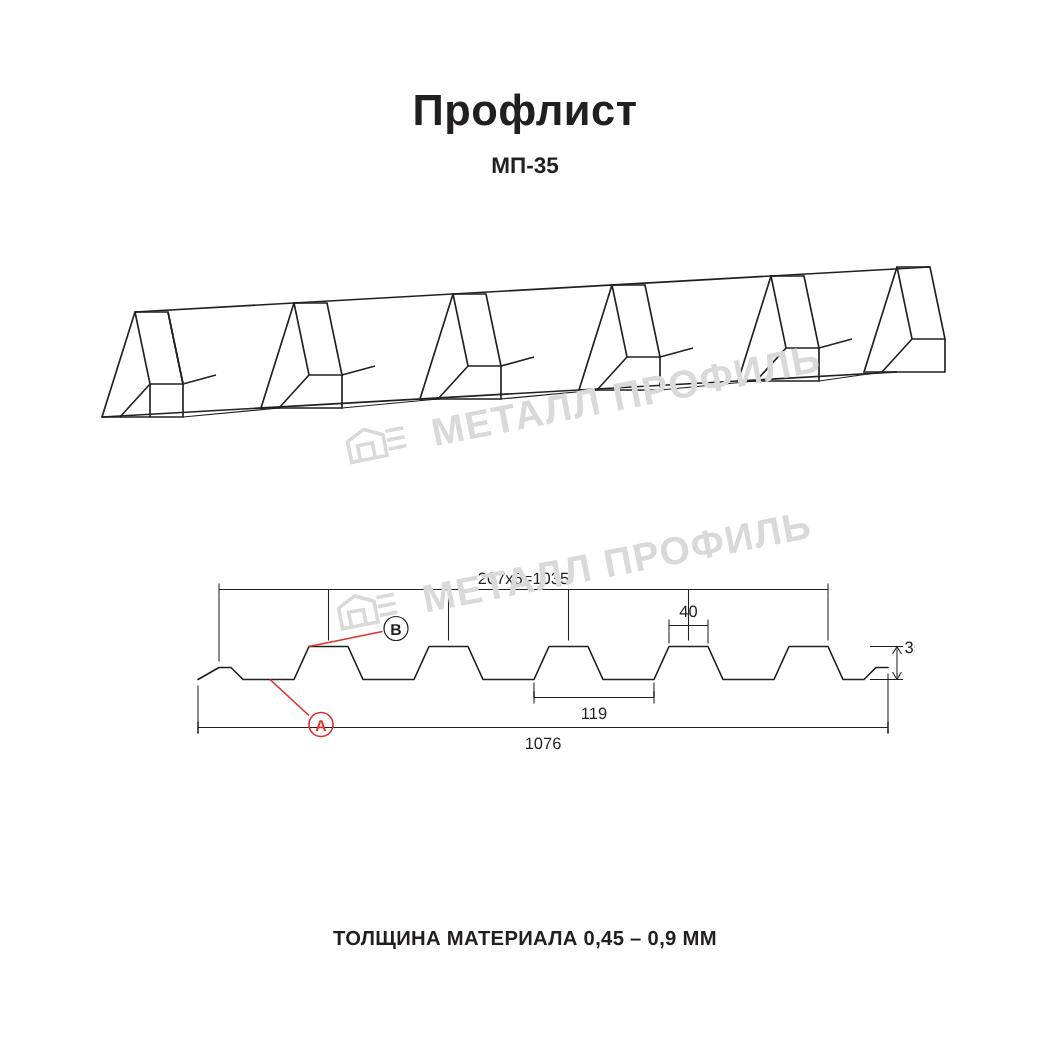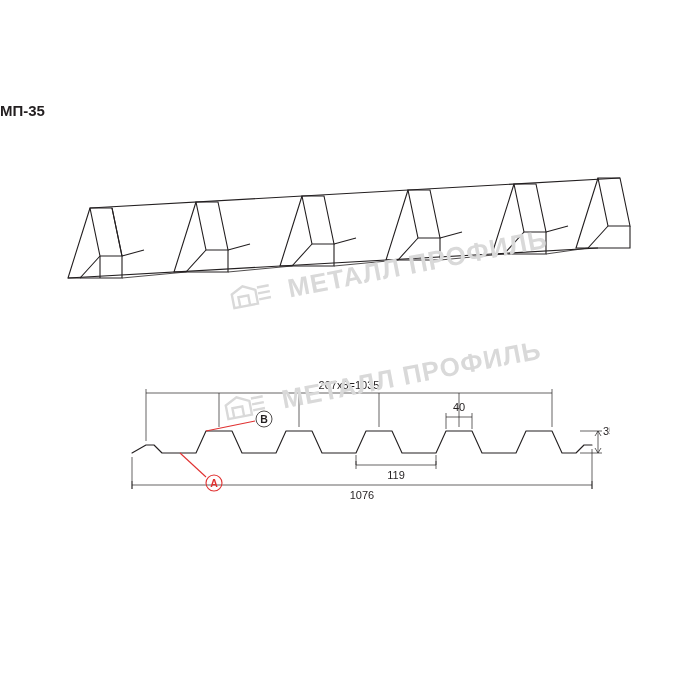--- a/index.html
+++ b/index.html
@@ -30,21 +30,21 @@
     font-size: 29px;
     font-weight: bold;
     letter-spacing: 0.3px;
     color: #231f20;
   }
   .subtitle {
     position: absolute;
     top: 102px;
     left: 0;
     width: 700px;
-    text-align: left;
+    text-align: center;
     font-size: 15px;
     font-weight: bold;
     color: #231f20;
   }
   .footer {
     position: absolute;
     top: 618px;
     left: 0;
     width: 700px;
     text-align: center;
@@ -106,20 +106,21 @@
     font-family: "Liberation Sans", sans-serif;
     font-size: 10.5px;
     font-weight: bold;
   }
 </style>
 </head>
 <body>
 
 <div class="page">
 
+  <div class="title">Профлист</div>
   <div class="subtitle">МП-35</div>
 
   <div class="iso-wrap">
     <svg width="580" height="170" viewBox="0 0 580 170">
       <g class="ln" stroke-linejoin="miter" stroke-linecap="butt">
 
         <path d="M 30 58 L 560 28"></path>
 
         <path d="M 8 128 L 538 98"></path>
 
@@ -268,14 +269,15 @@
     <span class="wm-logo">
       <svg width="42" height="30" viewBox="0 0 42 30">
         <path d="M2 22 L2 8 L14 2 L26 8 L26 22 Z" fill="none" stroke="#d9d9d9" stroke-width="2.4"></path>
         <path d="M8 22 L8 12 L18 12 L18 22" fill="none" stroke="#d9d9d9" stroke-width="2.4"></path>
         <path d="M28 6 L40 6 M28 12 L40 12 M28 18 L40 18" stroke="#d9d9d9" stroke-width="2.4" fill="none"></path>
       </svg>
     </span>
     <span>МЕТАЛЛ ПРОФИЛЬ</span>
   </div>
 
+  <div class="footer">ТОЛЩИНА МАТЕРИАЛА 0,45 – 0,9 ММ</div>
 
 </div>
 
 </body></html>

